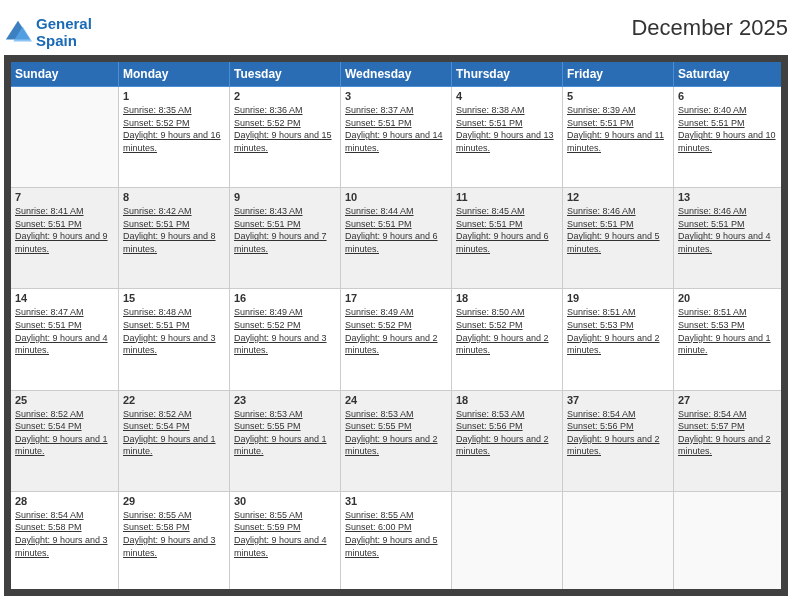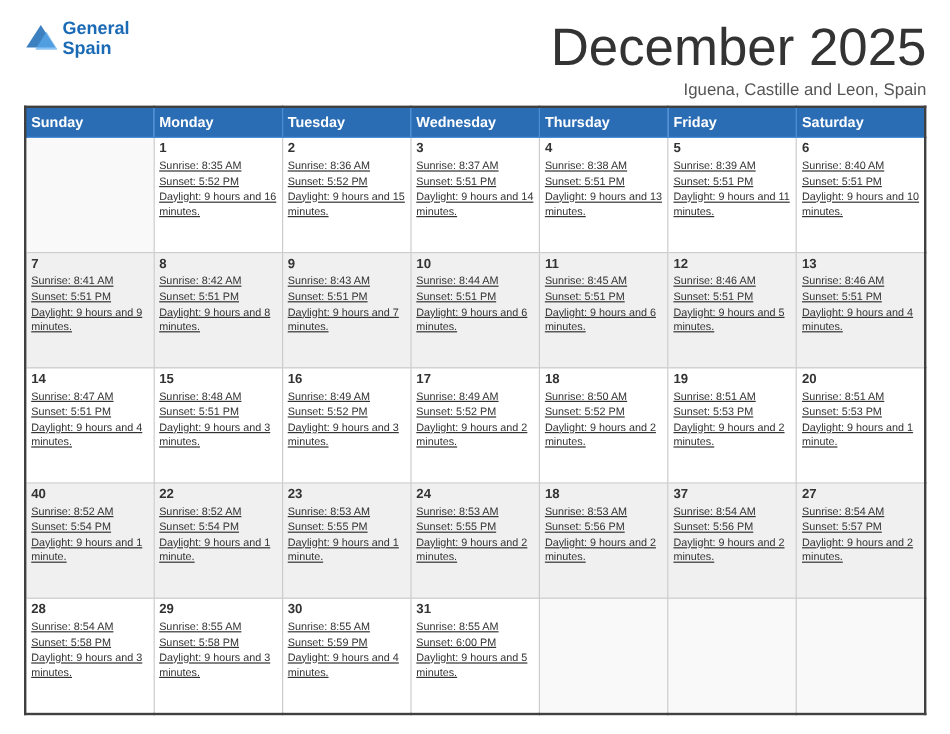--- a/index.html
+++ b/index.html
@@ -6,21 +6,21 @@
     body {
       width: 792px;
       height: 612px;
       font-family: Arial, sans-serif;
       background: #fff;
       overflow: hidden;
     }
     .page {
       width: 792px;
       height: 612px;
-      padding: 16px 20px;
+      padding: 16px 4px;
       display: flex;
       flex-direction: column;
     }
     .header {
       display: flex;
       align-items: flex-start;
       justify-content: space-between;
       margin-bottom: 6px;
     }
     .logo {
@@ -38,33 +38,33 @@
       color: #1a6ab5;
     }
     .logo-icon {
       width: 28px;
       height: 28px;
     }
     .title-block {
       text-align: right;
     }
     .month-title {
-      font-size: 44px;
+      font-size: 22px;
       font-weight: normal;
       color: #333;
       line-height: 1.1;
     }
     .location {
       font-size: 14px;
       color: #555;
       margin-top: 2px;
     }
     .calendar {
       flex: 1;
-      border: 2px solid #404040;
+      border: 7px solid #404040;
       border-collapse: collapse;
       width: 100%;
       table-layout: fixed;
     }
     .calendar th {
       background-color: #2a6db5;
       color: #fff;
       font-size: 12px;
       font-weight: bold;
       padding: 5px 4px;
@@ -108,21 +108,20 @@
         <polygon points="15,2 28,22 2,22" fill="#1a6ab5" opacity="0.85"></polygon>
         <polygon points="20,8 30,24 10,24" fill="#5aabf0" opacity="0.7"></polygon>
       </svg>
       <div class="logo-text">
         <div><span>General</span></div>
         <div><span style="color:#1a6ab5">Spain</span></div>
       </div>
     </div>
     <div class="title-block">
       <div class="month-title">December 2025</div>
-      <div class="location">Iguena, Castille and Leon, Spain</div>
     </div>
   </div>
 
   <table class="calendar">
     <thead>
       <tr>
 
       <th>Sunday</th>
           <th>Monday</th>
           <th>Tuesday</th>
@@ -215,21 +214,21 @@
             <span class="day-number">19</span>
             <div class="day-info">Sunrise: 8:51 AM<br>Sunset: 5:53 PM<br>Daylight: 9 hours and 2 minutes.</div>
           </td>
           <td>
             <span class="day-number">20</span>
             <div class="day-info">Sunrise: 8:51 AM<br>Sunset: 5:53 PM<br>Daylight: 9 hours and 1 minute.</div>
           </td>
         </tr>
         <tr class="row-shaded">
           <td>
-            <span class="day-number">40</span>
+            <span class="day-number">25</span>
             <div class="day-info">Sunrise: 8:52 AM<br>Sunset: 5:54 PM<br>Daylight: 9 hours and 1 minute.</div>
           </td>
           <td>
             <span class="day-number">22</span>
             <div class="day-info">Sunrise: 8:52 AM<br>Sunset: 5:54 PM<br>Daylight: 9 hours and 1 minute.</div>
           </td>
           <td>
             <span class="day-number">23</span>
             <div class="day-info">Sunrise: 8:53 AM<br>Sunset: 5:55 PM<br>Daylight: 9 hours and 1 minute.</div>
           </td>

